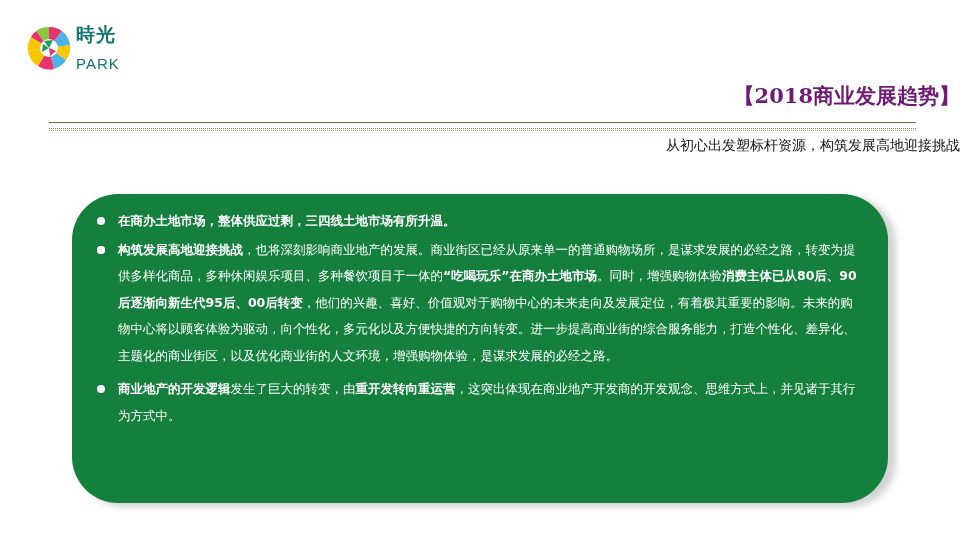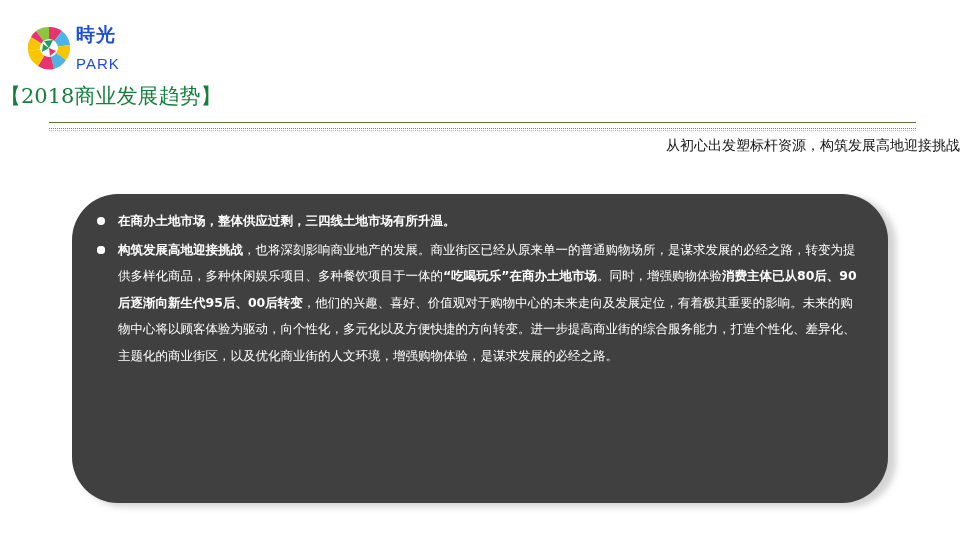--- a/index.html
+++ b/index.html
@@ -24,42 +24,42 @@
     .logo-mark {
       width: 46px;
       height: 46px;
       position: relative;
     }
     .logo-text {
       margin-left: 4px;
       display: flex;
       flex-direction: column;
       line-height: 1;
-      color: #1d4ed8;
+      color: #0f766e;
     }
     .logo-cn {
       font-size: 19px;
       font-weight: bold;
       letter-spacing: 1px;
     }
     .logo-en {
       font-size: 15px;
       letter-spacing: 1px;
       margin-top: 12px;
       font-family: "Liberation Sans", sans-serif;
     }
     .title {
       position: absolute;
       left: 0;
       right: 0;
       top: 82px;
-      text-align: left;
+      text-align: right;
       font-size: 21px;
-      font-weight: normal;
-      color: #15803d;
+      font-weight: bold;
+      color: #701a75;
       font-family: "DejaVu Serif", "Liberation Serif", serif;
     }
     .rule-solid {
       position: absolute;
       left: 49px;
       width: 867px;
       top: 122px;
       height: 0;
       border-top: 1.5px solid #5a7a3a;
     }
@@ -98,21 +98,21 @@
       background: #d4d4d4;
       filter: blur(3px);
     }
     .panel {
       position: absolute;
       left: 72px;
       top: 194px;
       width: 816px;
       height: 309px;
       border-radius: 46px;
-      background: #404040;
+      background: #15803d;
       box-sizing: border-box;
       padding: 14px 26px 0 22px;
       color: #ffffff;
     }
     .bullet {
       position: relative;
       padding-left: 24px;
       font-size: 12.5px;
       line-height: 26.5px;
       margin-bottom: 7px;
@@ -172,13 +172,17 @@
     <span class="dot"></span>
     <b>在商办土地市场，整体供应过剩，三四线土地市场有所升温。</b>
   </div>
   <div class="bullet compact">
     <span class="dot"></span>
   </div>
   <div class="bullet">
     <span class="dot"></span>
     <b>构筑发展高地迎接挑战</b><span>，也将深刻影响商业地产的发展。商业街区已经从原来单一的普通购物场所，是谋求发展的必经之路，转变为提供多样化商品，多种休闲娱乐项目、多种餐饮项目于一体的</span><b>“吃喝玩乐”在商办土地市场</b><span>。同时，增强购物体验</span><b>消费主体已从80后、90后逐渐向新生代95后、00后转变</b><span>，他们的兴趣、喜好、价值观对于购物中心的未来走向及发展定位，有着极其重要的影响。未来的购物中心将以顾客体验为驱动，向个性化，多元化以及方便快捷的方向转变。进一步提高商业街的综合服务能力，打造个性化、差异化、主题化的商业街区，以及优化商业街的人文环境，增强购物体验，是谋求发展的必经之路。</span>
   </div>
+  <div class="bullet">
+    <span class="dot"></span>
+    <b>商业地产的开发逻辑</b><span>发生了巨大的转变，由</span><b>重开发转向重运营</b><span>，这突出体现在商业地产开发商的开发观念、思维方式上，并见诸于其行为方式中。</span>
+  </div>
 </div>
 
 </body></html>

